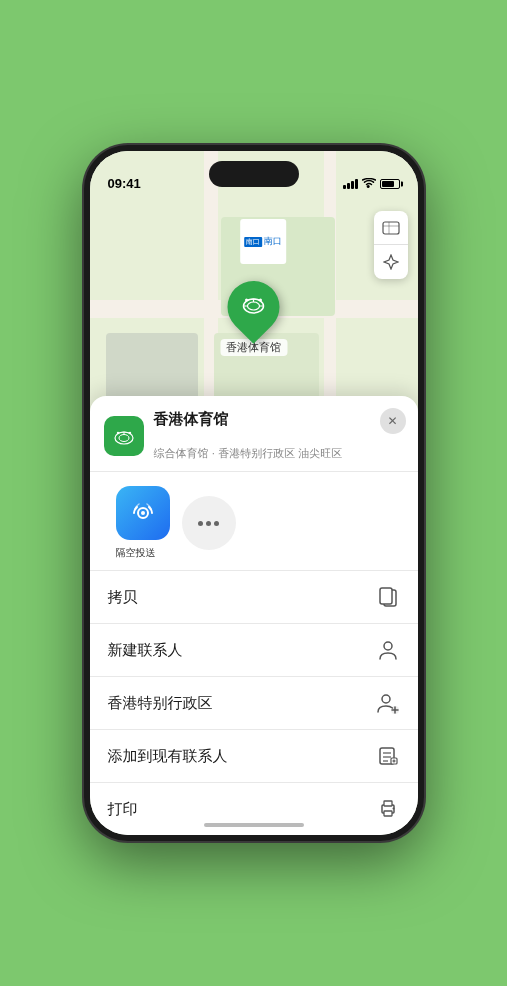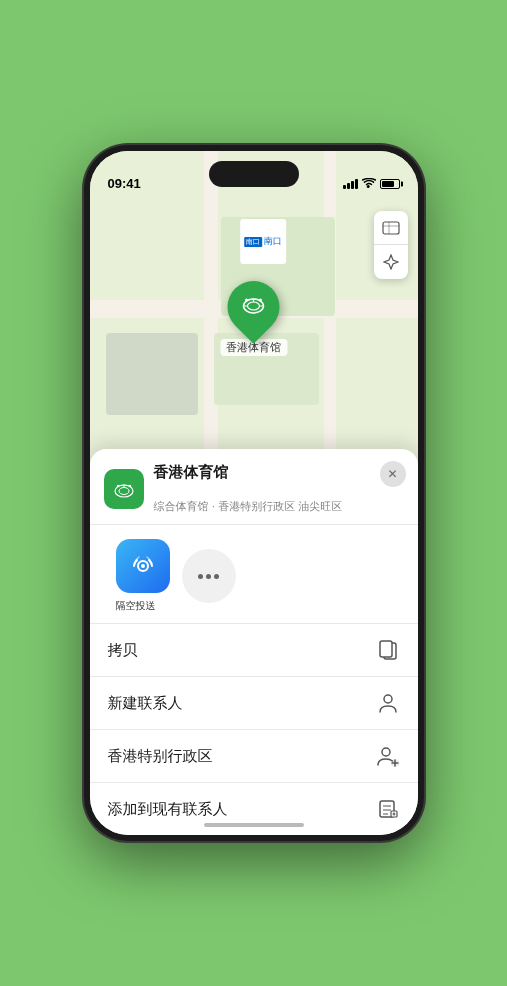--- a/index.html
+++ b/index.html
@@ -600,18 +600,29 @@
               <line x1="5" y1="7" x2="13" y2="7" stroke="#555" stroke-width="1.2"></line>
               <line x1="5" y1="11" x2="13" y2="11" stroke="#555" stroke-width="1.2"></line>
               <line x1="5" y1="15" x2="10" y2="15" stroke="#555" stroke-width="1.2"></line>
               <rect x="13" y="12" width="6" height="6" rx="1" fill="white" stroke="#555" stroke-width="1.2"></rect>
               <line x1="16" y1="13.5" x2="16" y2="16.5" stroke="#555" stroke-width="1.2"></line>
               <line x1="14.5" y1="15" x2="17.5" y2="15" stroke="#555" stroke-width="1.2"></line>
             </svg>
           </div>
         </div>
 
+        <div class="action-item">
+          <span class="action-label">打印</span>
+          <div class="action-icon">
+            <svg width="20" height="20" viewBox="0 0 20 20" fill="none">
+              <rect x="4" y="6" width="12" height="8" rx="1" stroke="#555" stroke-width="1.5"></rect>
+              <rect x="6" y="12" width="8" height="5" rx="0.5" stroke="#555" stroke-width="1.3" fill="white"></rect>
+              <rect x="6" y="2" width="8" height="5" rx="0.5" stroke="#555" stroke-width="1.3" fill="white"></rect>
+              <circle cx="15.5" cy="9.5" r="1" fill="#555"></circle>
+            </svg>
+          </div>
+        </div>
       </div>
     </div>
 
     <div class="home-indicator"></div>
   </div>
 </div>
 
 </body></html>

